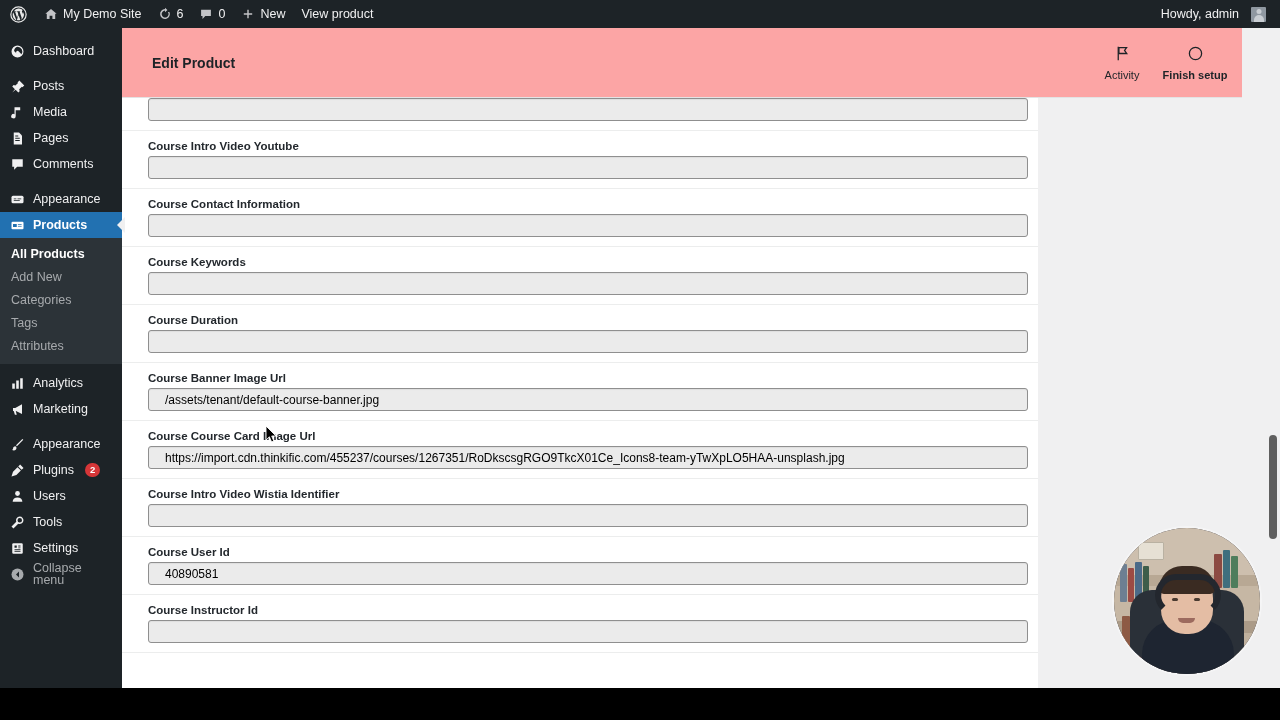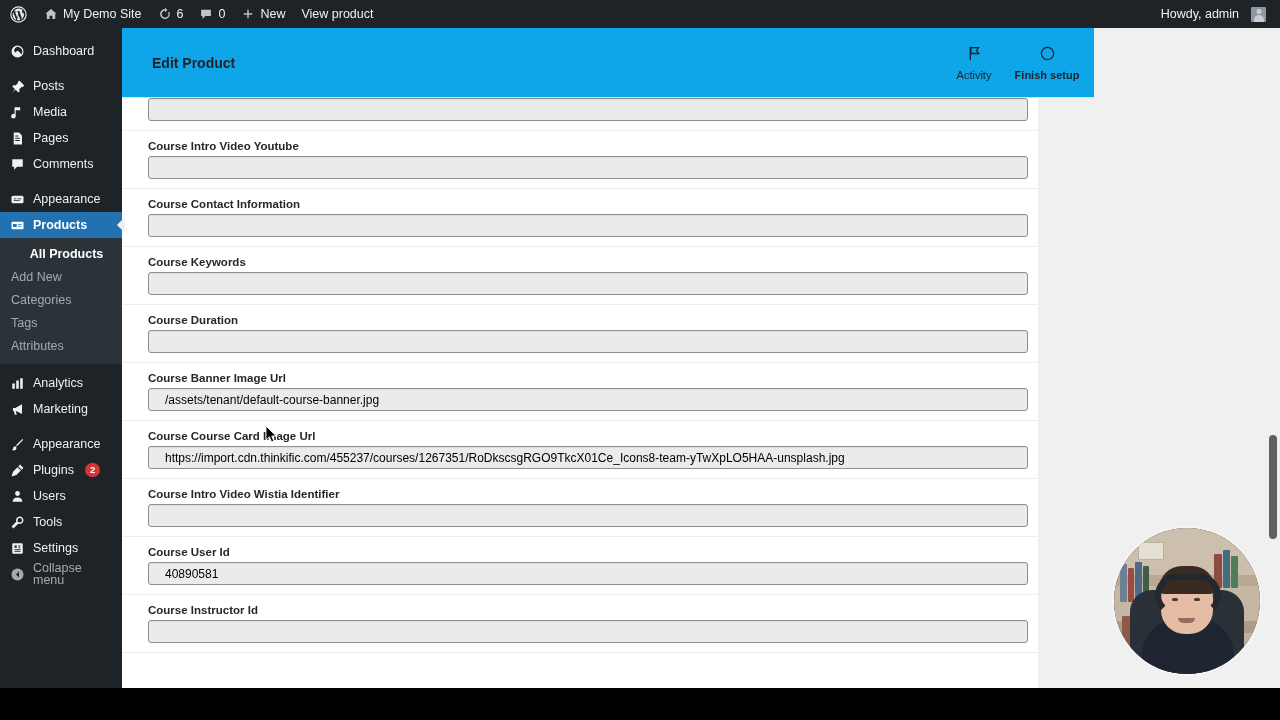--- a/index.html
+++ b/index.html
@@ -56,33 +56,33 @@
     width: 0; height: 0;
     border-top: 8px solid transparent; border-bottom: 8px solid transparent;
     border-right: 8px solid #f0f0f1;
   }
   .menu-gap { height: 9px; }
   .submenu { background: #2c3338; padding: 5px 0 6px 0; }
   .submenu .sub-item {
     display: block; padding: 3px 0 3px 11px; font-size: 12.5px;
     color: #a7aaad; line-height: 17px;
   }
-  .submenu .sub-item.current { color: #fff; font-weight: bold; text-align: center; }
+  .submenu .sub-item.current { color: #fff; font-weight: bold; }
   .menu-item.dim { color: #a7aaad; }
   .badge {
     background: #d63638; color: #fff; border-radius: 9px;
     font-size: 9.5px; font-weight: bold; padding: 1px 5px; line-height: 12px;
     margin-left: 3px;
   }
   .mi-icn { width: 16px; height: 16px; display: inline-flex; align-items: center; justify-content: center; flex: 0 0 16px; }
 
   
   #pagehead {
-    position: absolute; top: 28px; left: 122px; width: 972px; height: 70px;
-    background: #0ea5e9; display: flex; align-items: center;
+    position: absolute; top: 28px; left: 122px; width: 1120px; height: 70px;
+    background: #fca5a5; display: flex; align-items: center;
     border-bottom: 1px solid #e3e3e4;
   }
   #pagehead .title {
     margin-left: 30px; font-size: 14px; font-weight: bold; color: #1d2327;
   }
   .head-actions { margin-left: auto; display: flex; gap: 0px; padding-right: 8px; }
   .head-act {
     width: 68px; display: flex; flex-direction: column; align-items: center; gap: 5px;
     font-size: 11px; color: #1d2327;
   }

